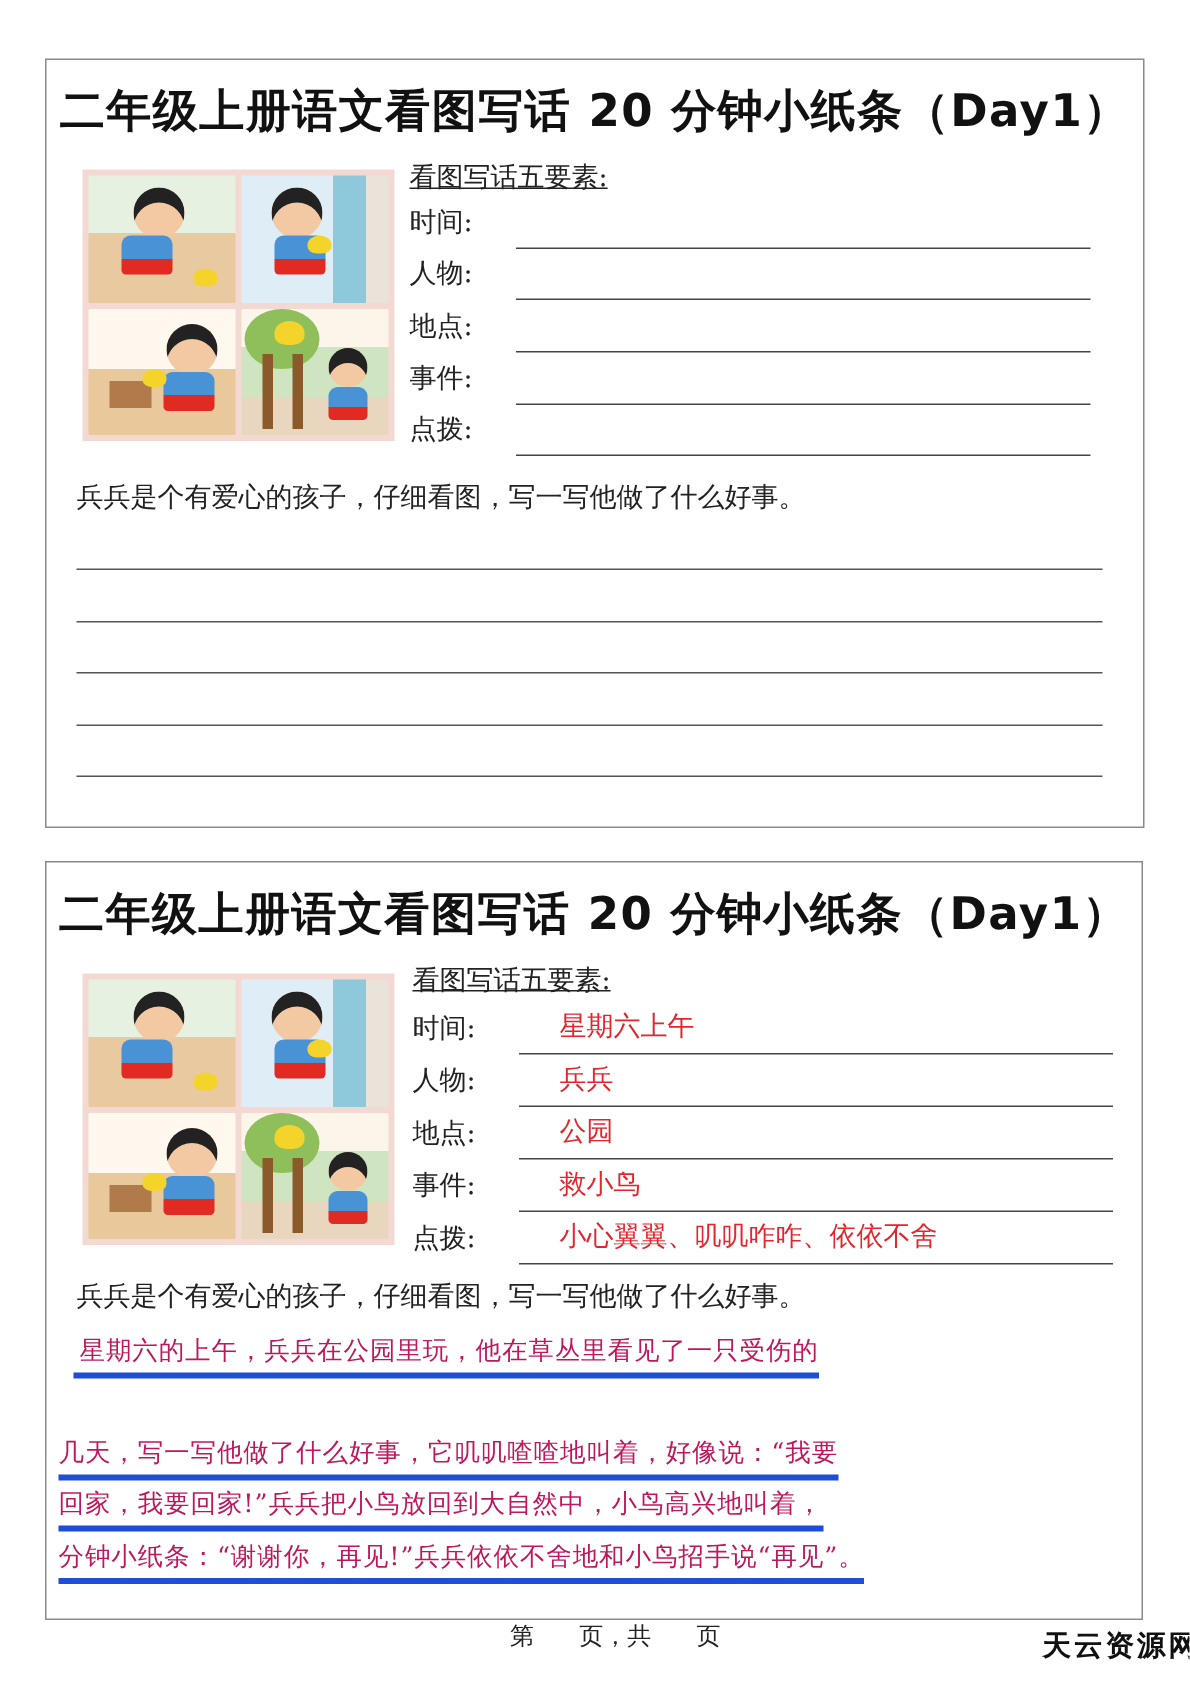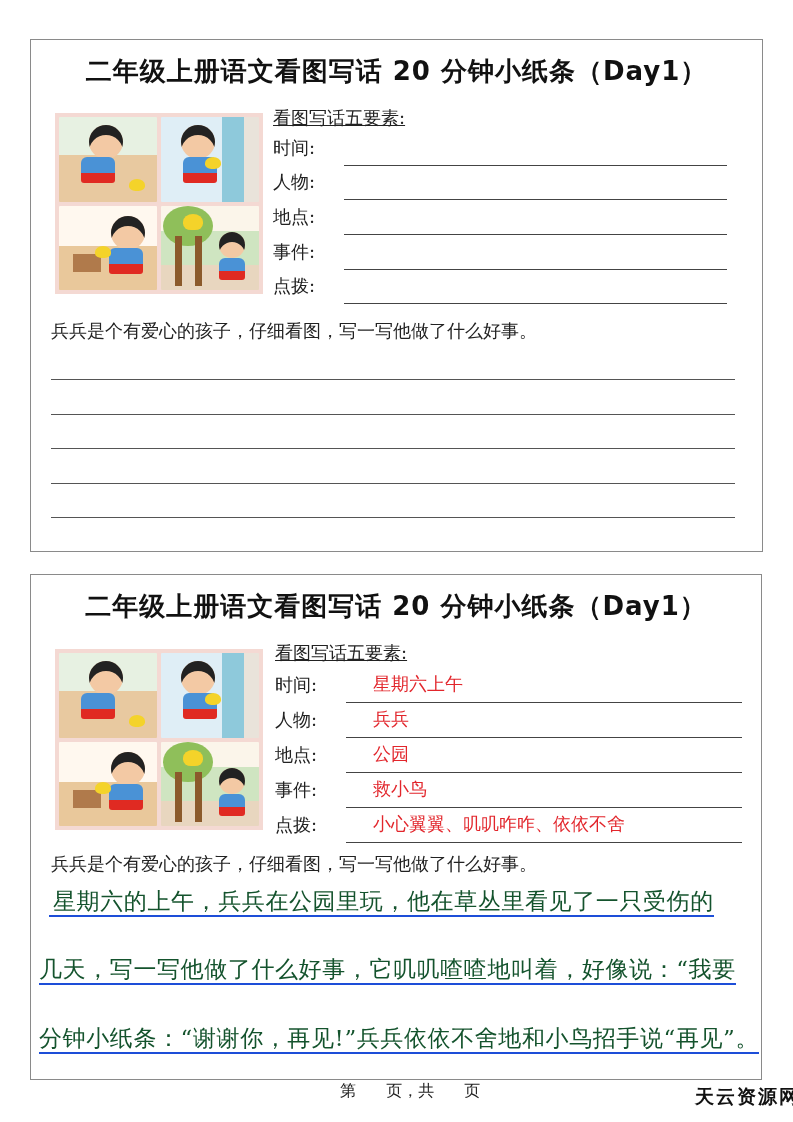--- a/index.html
+++ b/index.html
@@ -1,21 +1,21 @@
 <!DOCTYPE html>
 <html><head>
 <meta charset="utf-8">
 <style>
   html, body { margin:0; padding:0; background:#ffffff; }
   body { width:793px; height:1122px; position:relative; overflow:hidden;
          font-family:"DejaVu Serif","Liberation Serif",serif; color:#222; }
   .card { position:absolute; border:1.5px solid #8a8a8a; background:#fff; box-sizing:border-box; }
   .card-title { position:absolute; left:0; right:0; text-align:center;
                 font-family:"DejaVu Sans","Liberation Sans",sans-serif; font-weight:bold;
-                font-size:26px; color:#111; letter-spacing:1px; white-space:nowrap; }
+                font-size:30px; color:#111; letter-spacing:1px; white-space:nowrap; }
   .pic { position:absolute; width:208px; height:181px; background:#f4d9d3; box-sizing:border-box; padding:4px;
          display:grid; grid-template-columns:1fr 1fr; grid-template-rows:1fr 1fr; gap:4px; }
   .panel { position:relative; overflow:hidden; border-radius:1px; }
   .p1 { background:linear-gradient(#e7f1e2 0 45%, #e8c9a0 45% 100%); }
   .p2 { background:linear-gradient(90deg,#dfeef6 0 62%, #8ec9db 62% 85%, #e9e3da 85%); }
   .p3 { background:linear-gradient(#fff8ef 0 48%, #e9c89b 48% 100%); }
   .p4 { background:linear-gradient(#fbf5ea 0 30%, #cfe5c1 30% 70%, #e8d6bf 70%); }
   .kid-head { position:absolute; width:34px; height:34px; border-radius:50%; background:#f3c9a4;
               box-shadow: inset 0 10px 0 0 #222; }
   .kid-body { position:absolute; width:34px; height:26px; border-radius:6px 6px 3px 3px;
@@ -25,22 +25,22 @@
   .leaf { position:absolute; border-radius:50%; background:#8fbf5a; }
   .box { position:absolute; background:#b07a4b; }
   .elements { position:absolute; font-size:18px; }
   .el-head { position:absolute; white-space:nowrap;text-decoration:underline; }
   .row { position:absolute; height:34px; width:470px; }
   .row .lbl { position:absolute; left:0; bottom:6px; white-space:nowrap; }
   .row .line { position:absolute; left:71px; height:0; border-bottom:1.5px solid #444; }
   .row .ans { position:absolute; left:98px; bottom:7px; color:#e2262c; white-space:nowrap;font-family:Liberation Mono, monospace; }
   .prompt { position:absolute; font-size:18px; white-space:nowrap; }
   .wline { position:absolute; left:50px; width:684px; border-bottom:1.5px solid #555; }
-  .essay-line { position:absolute; color:#14532d; font-size:23px; white-space:nowrap;
-                border-bottom:2px solid #1d4ed8; line-height:28px; letter-spacing:0.6px; }
+  .essay-line { position:absolute; color:#be185d; font-size:17px; white-space:nowrap;
+                border-bottom:4px solid #1d4ed8; line-height:28px; letter-spacing:0.6px; }
   .footer-page { position:absolute; left:340px; top:1081px; font-size:16px;
                  font-family:"DejaVu Sans","Liberation Sans",sans-serif; color:#222; word-spacing:10px; white-space:pre; }
   .brand { position:absolute; left:695px; top:1084px; font-size:19px; font-weight:bold;
            font-family:"DejaVu Sans","Liberation Sans",sans-serif; color:#111; letter-spacing:2px; white-space:nowrap; }
 </style>
 </head>
 <body>
 
 <div class="card" style="left:30px; top:39px; width:733px; height:513px;">
   <div class="card-title" style="top:14px;">二年级上册语文看图写话 20 分钟小纸条（Day1）</div>
@@ -161,17 +161,18 @@
       <span class="lbl">点拨:</span>
       <span class="ans">小心翼翼、叽叽咋咋、依依不舍</span>
       <div class="line" style="bottom:0; width:396px;"></div>
     </div>
   </div>
 
   <div class="prompt" style="left:20px; top:277px;">兵兵是个有爱心的孩子，仔细看图，写一写他做了什么好事。</div>
 
   <div class="essay-line" style="left:18px; top:312px; padding-left:4px;">星期六的上午，兵兵在公园里玩，他在草丛里看见了一只受伤的</div>
   <div class="essay-line" style="left:8px; top:380px;">几天，写一写他做了什么好事，它叽叽喳喳地叫着，好像说：“我要</div>
+  <div class="essay-line" style="left:8px; top:414px;">回家，我要回家!”兵兵把小鸟放回到大自然中，小鸟高兴地叫着，</div>
   <div class="essay-line" style="left:8px; top:449px;">分钟小纸条：“谢谢你，再见!”兵兵依依不舍地和小鸟招手说“再见”。</div>
 </div>
 
 <div class="footer-page">第  页，共  页</div>
 <div class="brand">天云资源网</div>
 
 </body></html>

